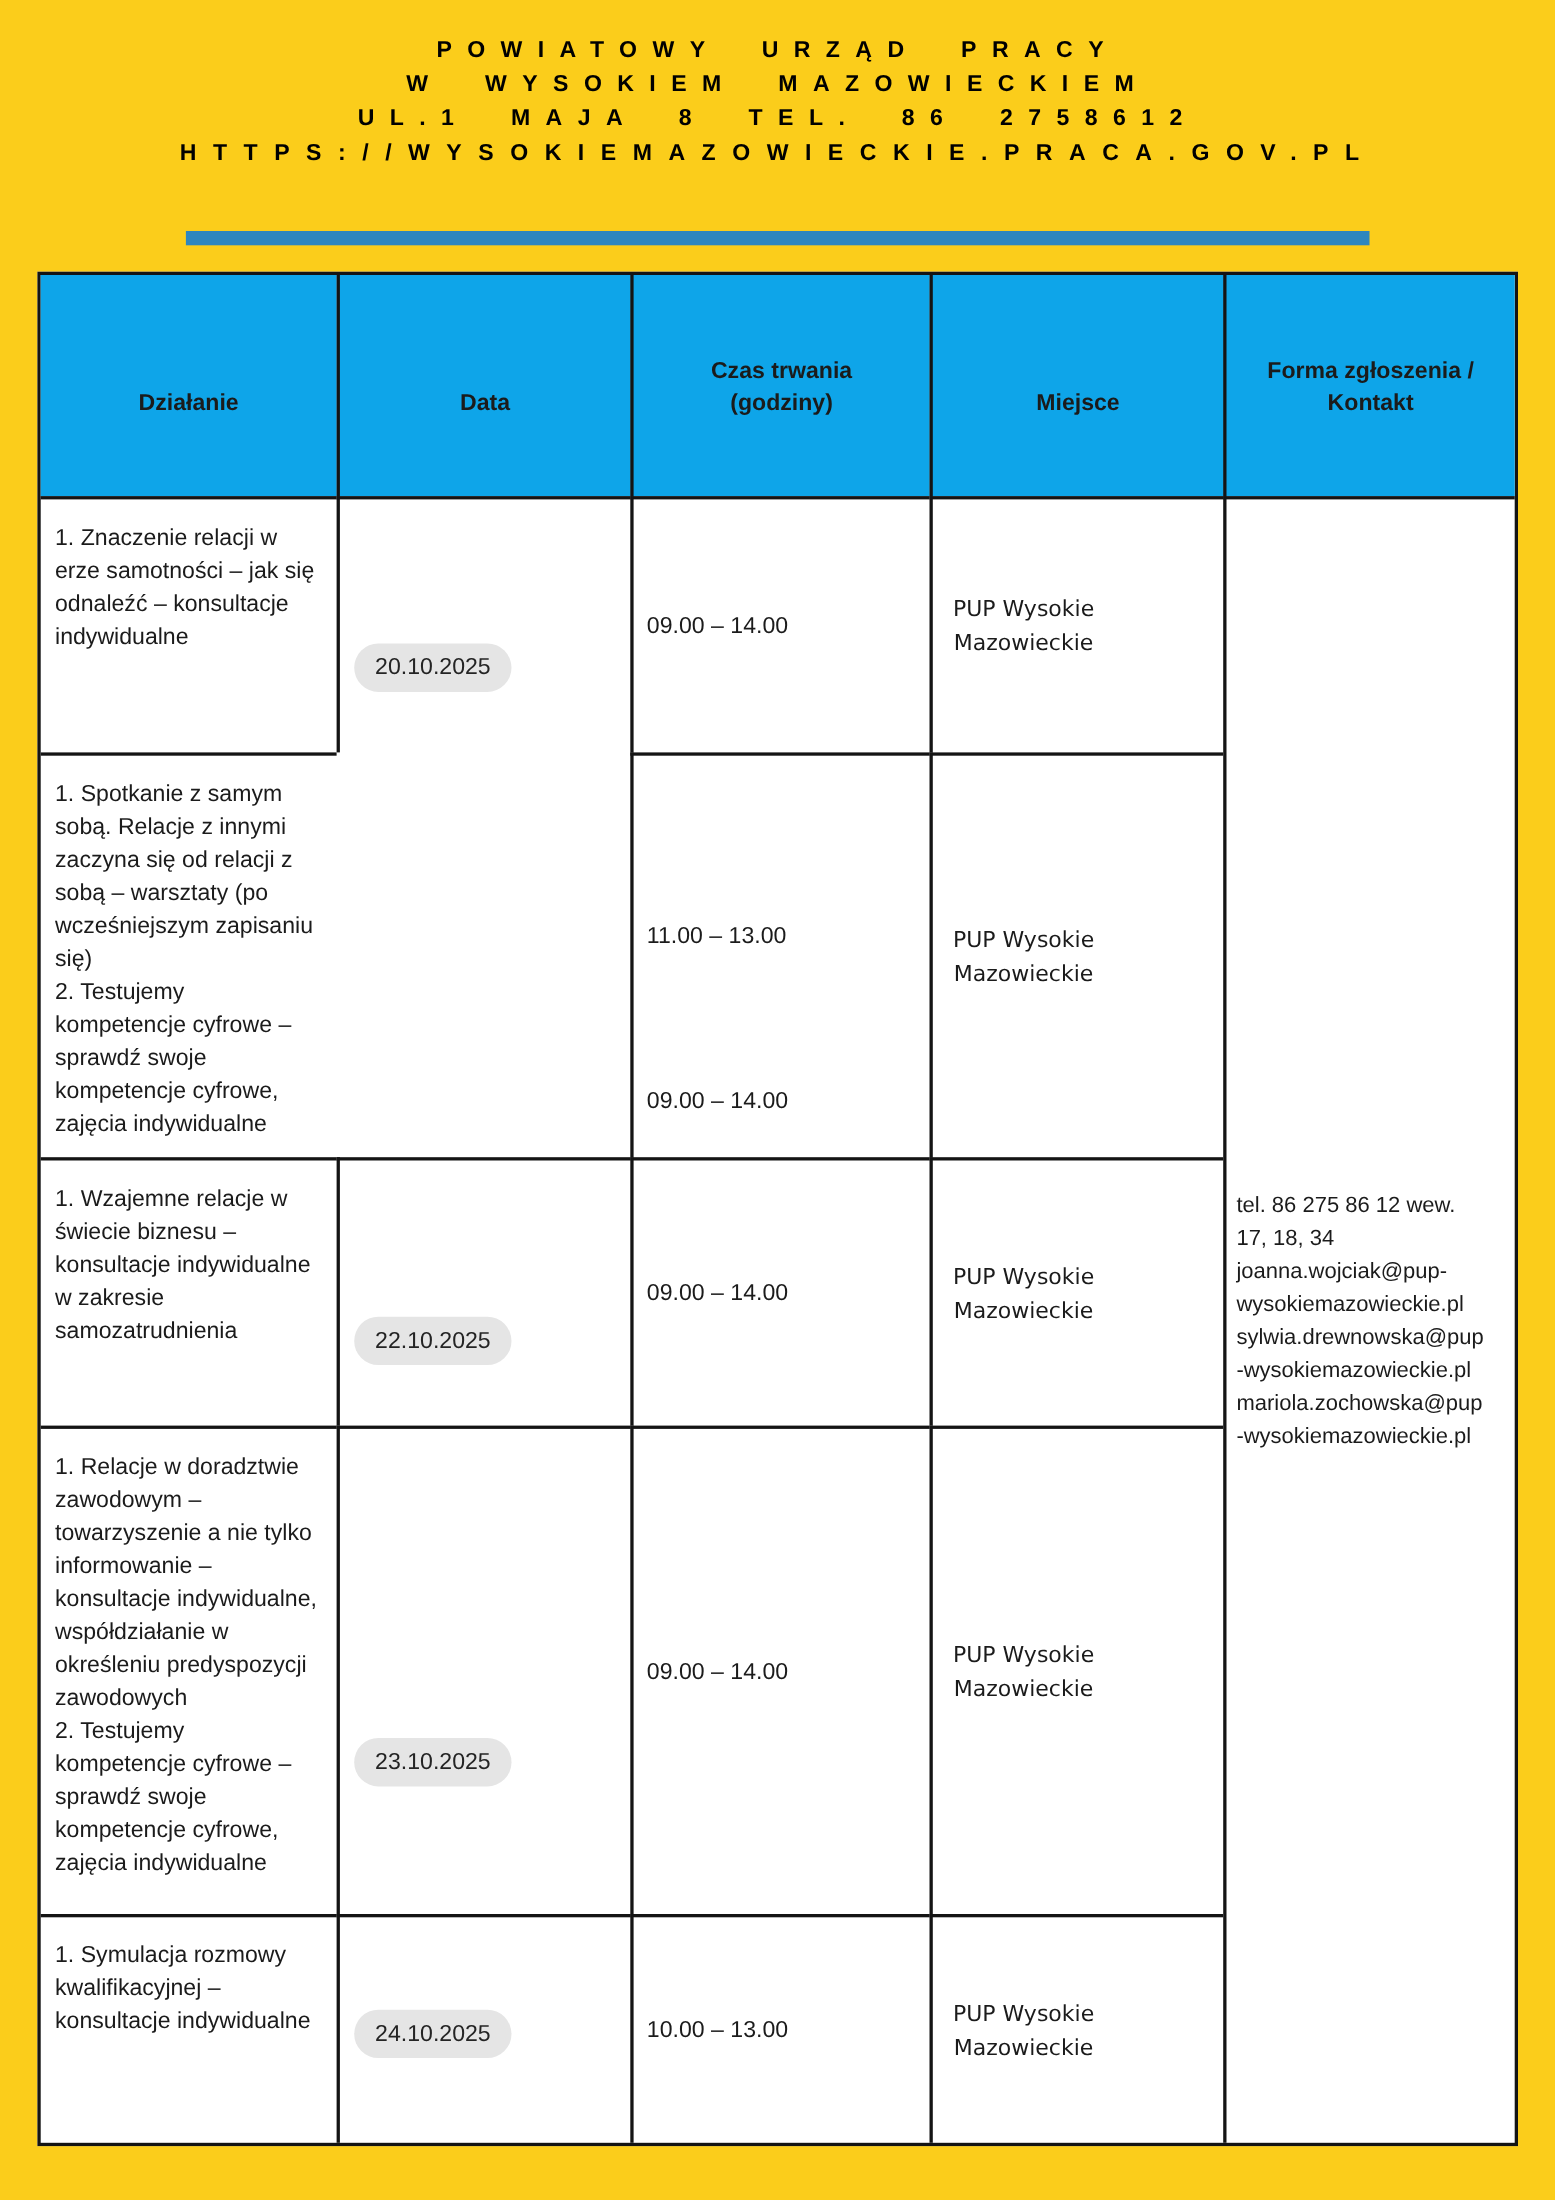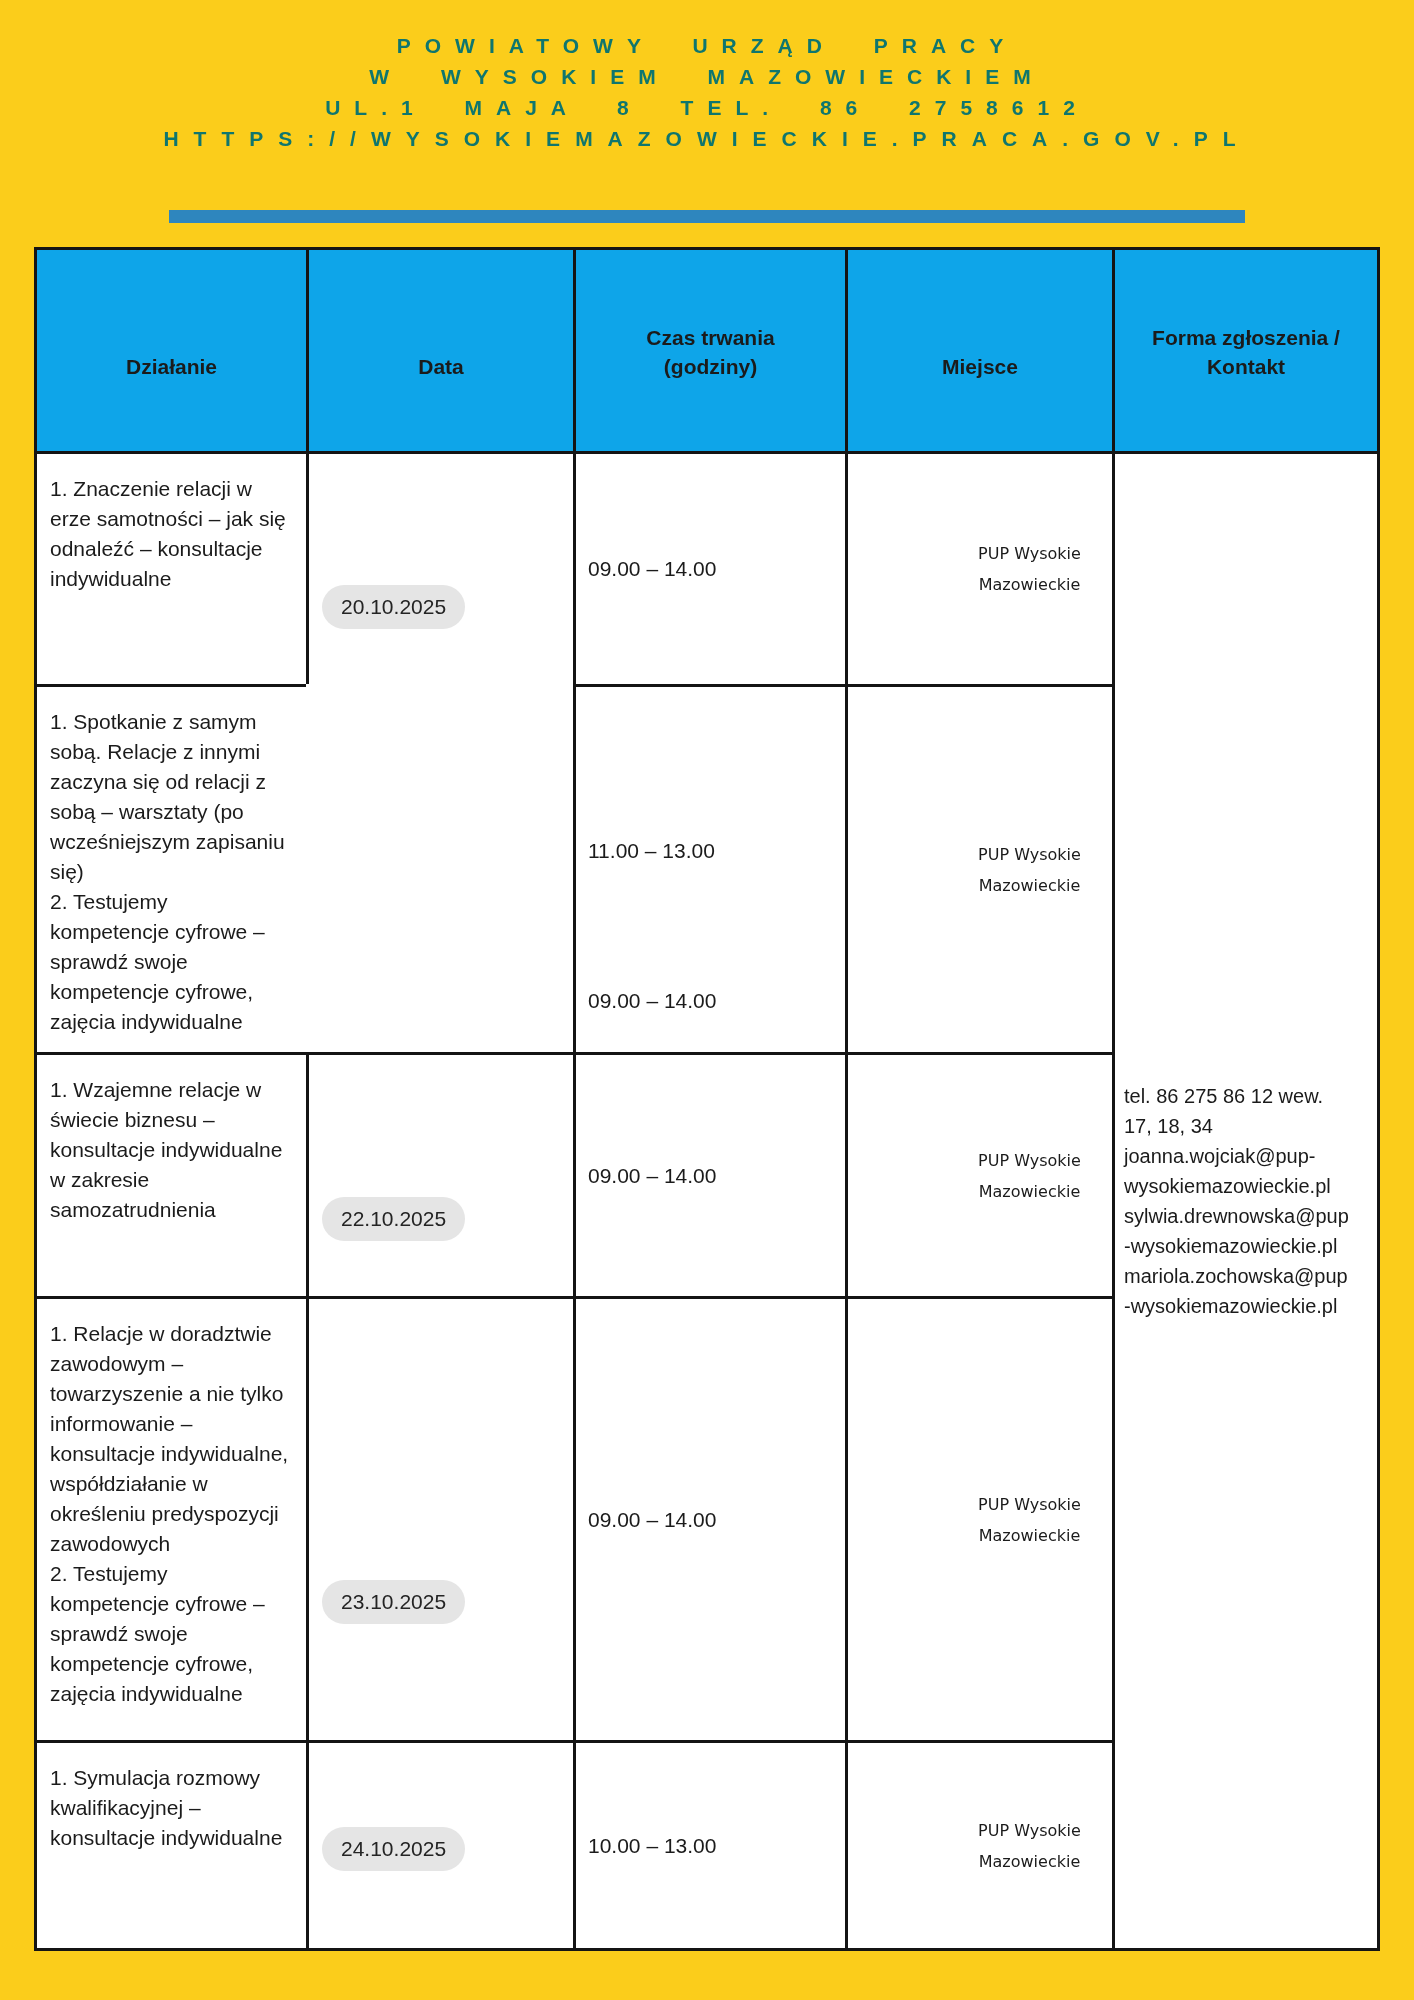--- a/index.html
+++ b/index.html
@@ -12,21 +12,21 @@
   }
   
   .letterhead{padding-top:30px;}
   .lh-line{
     text-align:center;
     font-weight:700;
     font-size:21px;
     line-height:31px;
     letter-spacing:14px;
     word-spacing:18px;
-    color:#0f766e;
+    color:#000000;
     white-space:nowrap;
   }
   .lh-line.url{letter-spacing:15px;word-spacing:2px;}
   .bar{
     width:1076px;height:13px;
     margin:56px auto 0;
     background:#2E86BE;
   }
   
   .grid{
@@ -78,24 +78,24 @@
   .dcell.r3 .pill{transform:translateY(calc(-50% + 82px));}
   .dcell.r4 .pill{transform:translateY(calc(-50% + 3px));}
   .tcell{
     display:flex;flex-direction:column;justify-content:center;
     gap:122px;
     padding-left:12px;
     line-height:28px;
   }
   .tcell.r1{padding-top:112px;}
   .pcell{
-    display:flex;align-items:center;justify-content:flex-end;
+    display:flex;align-items:center;justify-content:flex-start;
     text-align:center;
     font-family:"DejaVu Sans",sans-serif;
-    font-size:16px;line-height:31px;
+    font-size:20px;line-height:31px;
   }
   .pcell .plabel{display:inline-block;max-width:165px;}
   .kcell{
     grid-column:5;grid-row:2/7;
     display:flex;flex-direction:column;justify-content:center;
     padding-left:9px;
     font-size:20px;line-height:30px;
   }
   .kblock{width:225px;overflow-wrap:break-word;}
 </style>

